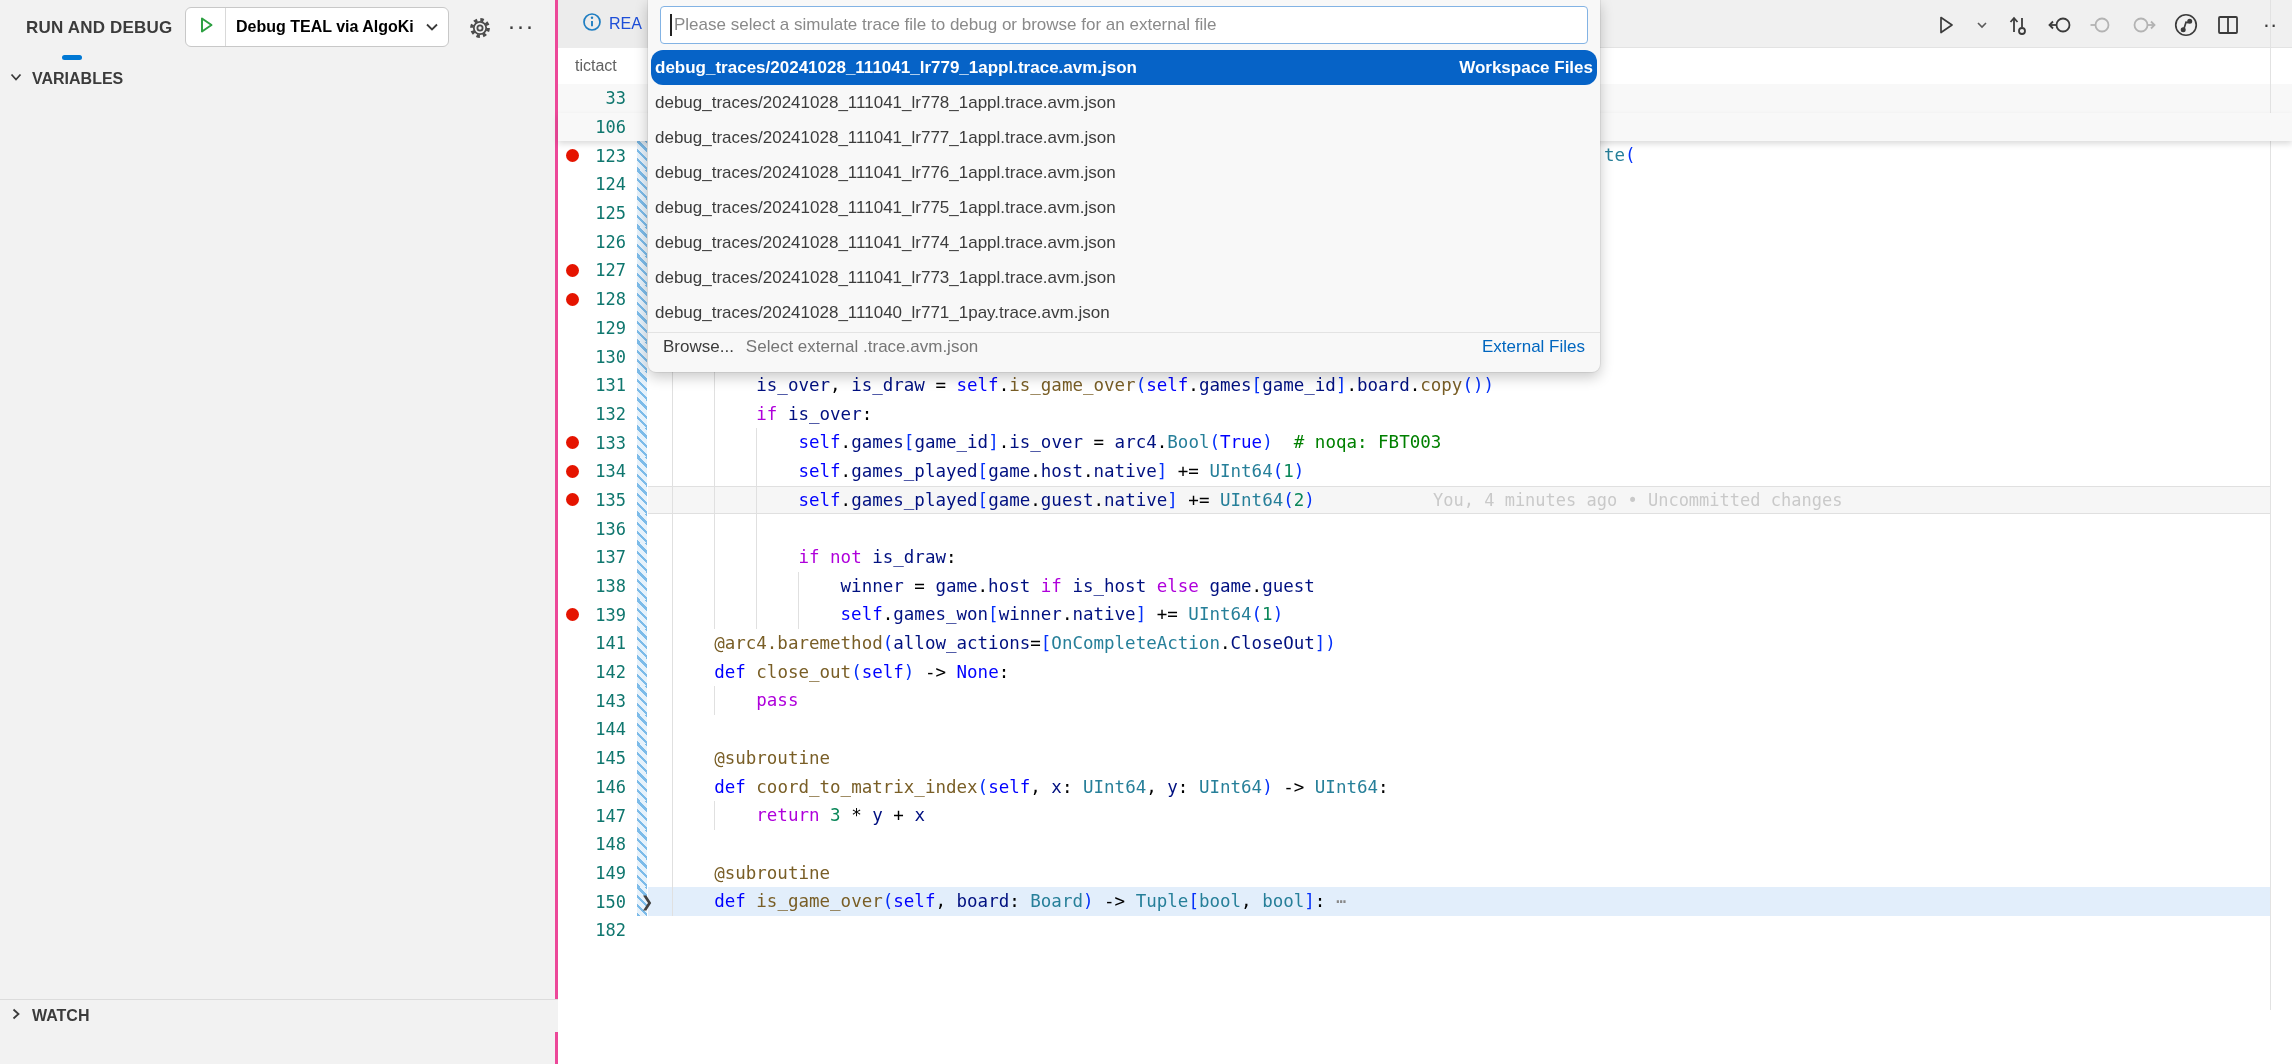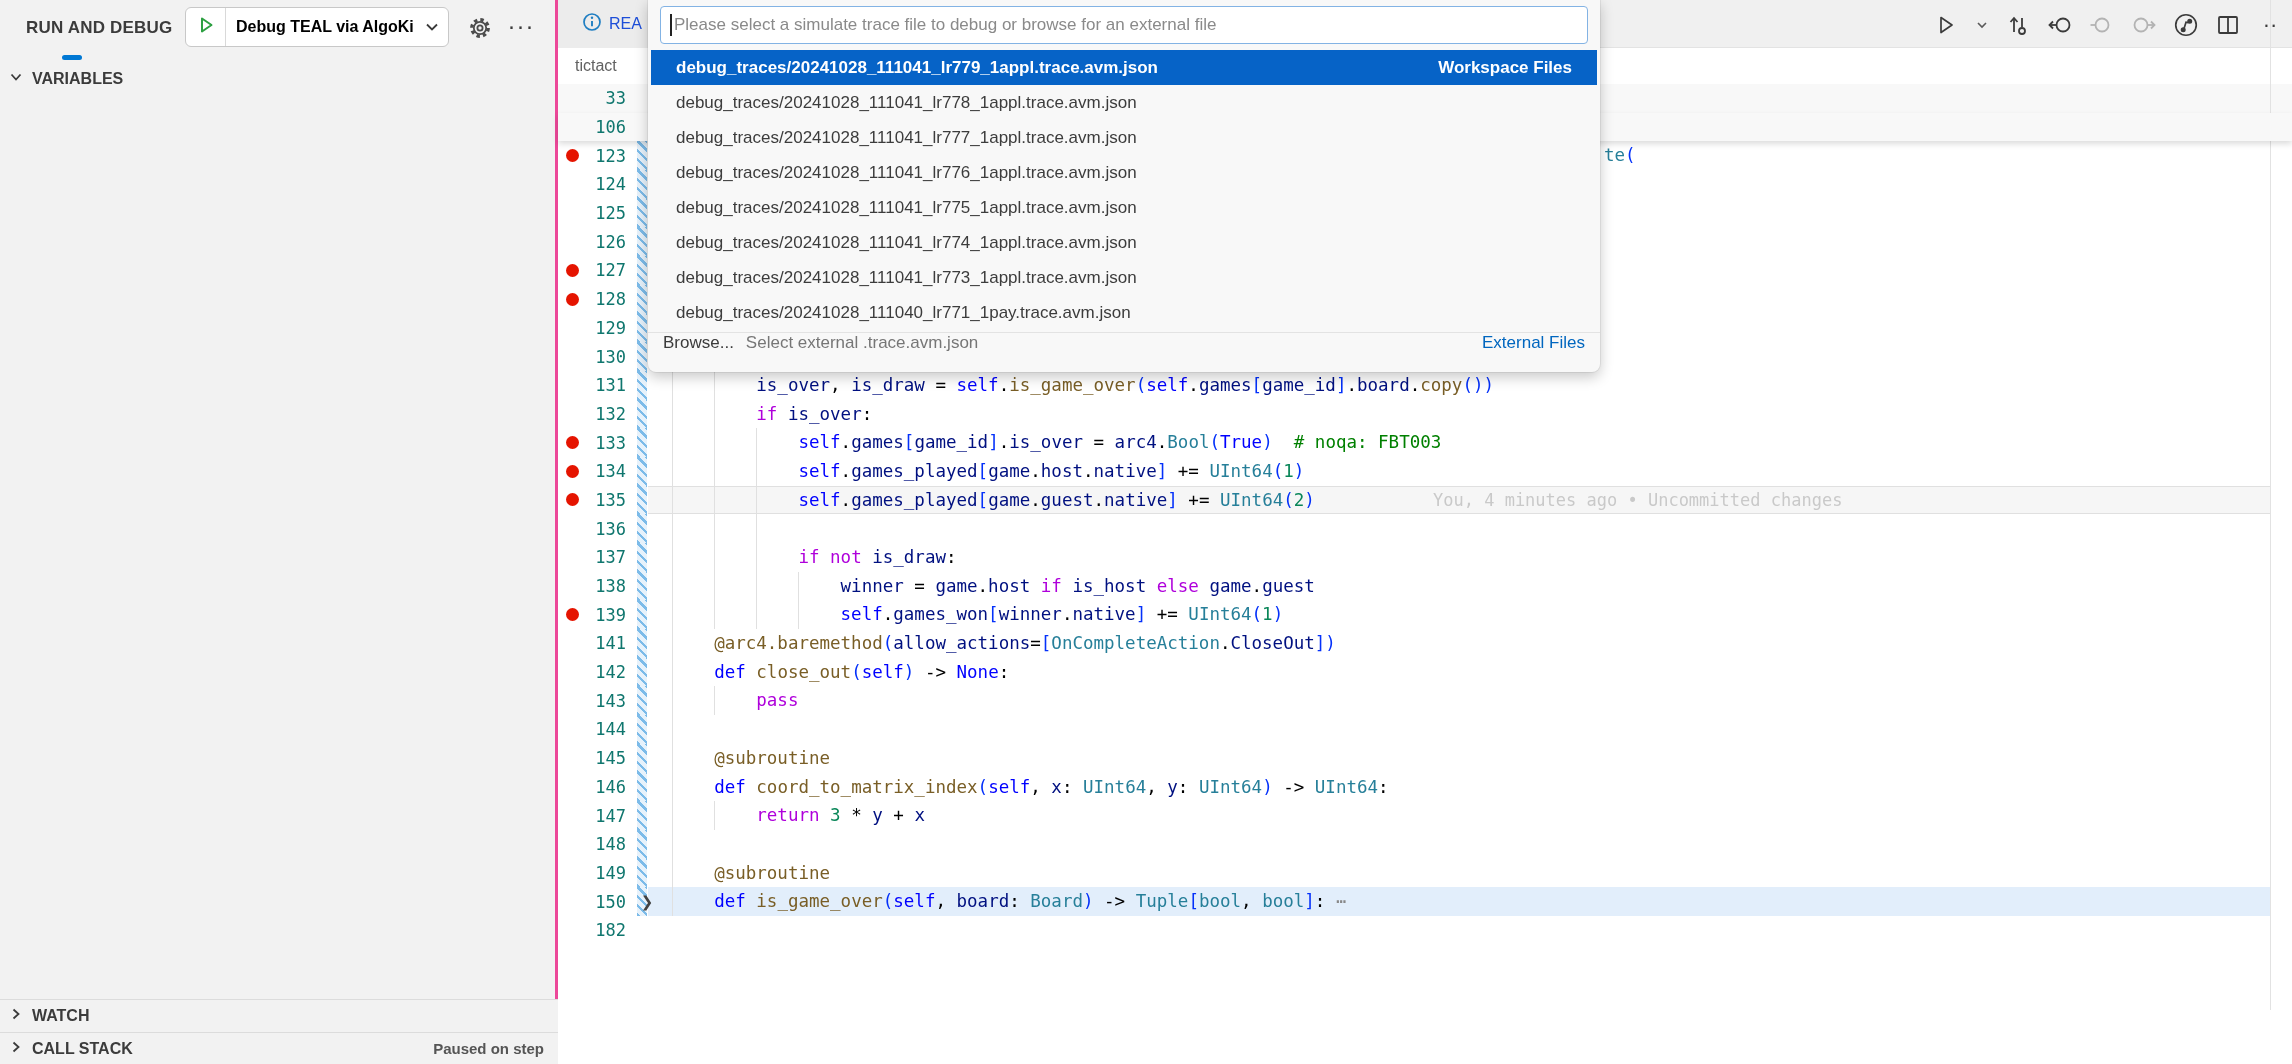--- a/index.html
+++ b/index.html
@@ -81,27 +81,27 @@
     background:#f8f8f8; border-radius:0 0 8px 8px;
     box-shadow:0 5px 14px rgba(0,0,0,.22), 0 0 0 1px rgba(0,0,0,.06); z-index:50; }
   .qp-inputwrap { position:absolute; left:12px; top:6px; right:12px; height:38px;
     background:#ffffff; border:1.5px solid #83b3e4; border-radius:4px;
     display:flex; align-items:center; padding-left:9px; }
   .qp-caret { width:2px; height:22px; background:#222; margin-right:2px; }
   .qp-input { border:none; outline:none; flex:1; font-size:17px;
     font-family:"Liberation Sans", sans-serif; color:#333; background:transparent; }
   .qp-input::placeholder { color:#8a8a8a; }
   .qp-list { position:absolute; left:3px; right:3px; top:50px; }
-  .qp-row { height:35px; display:flex; align-items:center; padding:0 25px;
-    font-size:17px; color:#3c3c3c; border-radius:0; }
+  .qp-row { height:35px; display:flex; align-items:center; padding:0 4px;
+    font-size:17px; color:#3c3c3c; border-radius:12px; }
   .qp-row .path { flex:1; white-space:nowrap; overflow:hidden; }
   .qp-row.selected { background:#0663c7; color:#ffffff; font-weight:600; }
   .qp-row.selected .badge { color:#ffffff; font-weight:600; }
   .qp-browse { position:absolute; left:0; right:0; top:332px; height:28px;
-    border-top:1px solid #e3e3e3; display:flex; align-items:flex-start; padding:0 15px;
+    border-top:1px solid #e3e3e3; display:flex; align-items:center; padding:11px 15px;
     font-size:17px; }
   .qp-browse .b-label { color:#3b3b3b; }
   .qp-browse .b-desc { color:#767676; margin-left:12px; flex:1; }
   .qp-browse .b-badge { color:#0066bf; }
 </style>
 </head>
 <body>
 
 <div class="screen">
 
@@ -146,29 +146,20 @@
 
     <div class="sb-section bordered" style="top:999px;">
       <span>
         <svg width="16" height="16" viewBox="0 0 16 16">
             <polyline points="5.5,3.5 10.5,8 5.5,12.5" fill="none" stroke="#3b3b3b" stroke-width="1.8"></polyline>
           </svg>
       </span>
       <span>WATCH</span>
     </div>
 
-    <div class="sb-section bordered" style="top:1032px; height:32px;">
-      <span>
-        <svg width="16" height="16" viewBox="0 0 16 16">
-            <polyline points="5.5,3.5 10.5,8 5.5,12.5" fill="none" stroke="#3b3b3b" stroke-width="1.8"></polyline>
-          </svg>
-      </span>
-      <span>CALL STACK</span>
-      <span class="sb-status">Paused on step</span>
-    </div>
   </div>
 
   <div class="tabstrip">
     <div class="tab">
       <span>
         <svg width="20" height="20" viewBox="0 0 20 20">
           <circle cx="10" cy="10" r="8" fill="none" stroke="#1f7ec2" stroke-width="1.7"></circle>
           <line x1="10" y1="9" x2="10" y2="14.2" stroke="#1f7ec2" stroke-width="1.9"></line>
           <circle cx="10" cy="5.8" r="1.2" fill="#1f7ec2"></circle>
         </svg>

